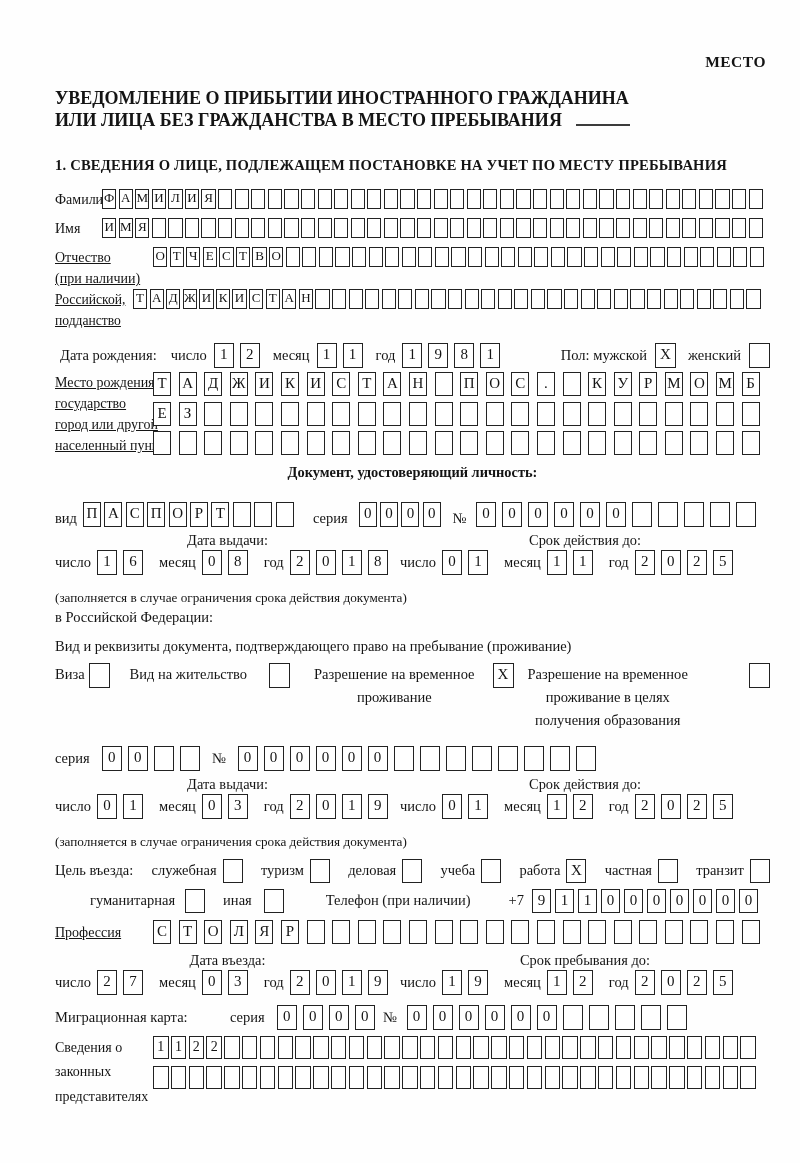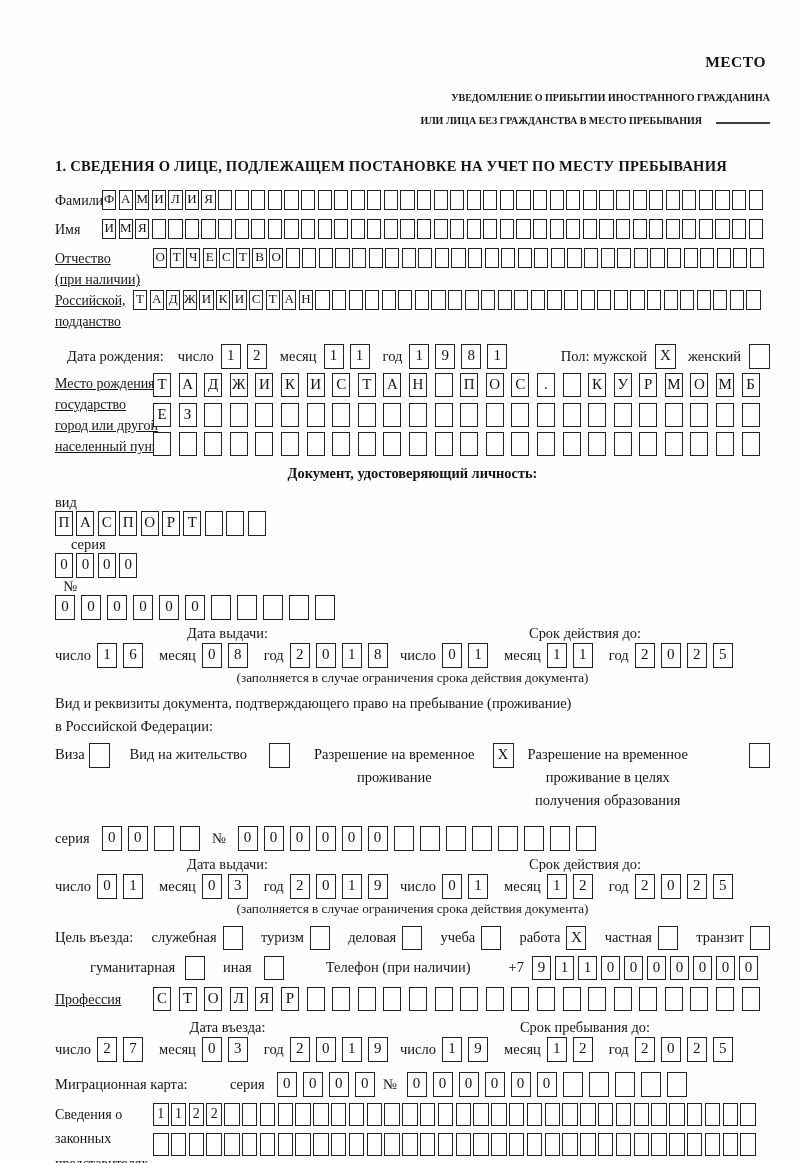--- a/index.html
+++ b/index.html
@@ -7,21 +7,21 @@
     width:800px;height:1163px;box-sizing:border-box;margin:0 auto;
     background:#fefefe;color:#141414;
     font-family:"Liberation Serif","DejaVu Serif",serif;
     padding:33px 30px 0 55px;overflow:hidden;position:relative;
   }
   
   .annex{margin-left:553px;font-size:14px;line-height:19.5px;}
   .annex .ed{margin-top:4px;}
   .forma{margin-top:20px;text-align:right;padding-right:4px;font-weight:bold;font-size:15.5px;letter-spacing:.5px;}
   
-  .title{margin-top:16px;text-align:right;font-weight:bold;font-size:10px;line-height:22px;}
+  .title{margin-top:16px;text-align:left;font-weight:bold;font-size:18px;line-height:22px;}
   .title-blank{display:inline-block;width:54px;height:13px;border-bottom:2.5px solid #3c3c3c;margin-left:14px;}
   .sect{margin-top:26px;font-weight:bold;font-size:14.6px;letter-spacing:.2px;}
   
   .frow{display:flex;align-items:flex-start;}
   .flabel{font-size:14px;line-height:21px;flex:none;}
   .cells{display:inline-flex;flex-wrap:nowrap;}
   .cell{
     display:inline-block;box-sizing:border-box;flex:none;
     border:1.7px solid #222;background:#fff;text-align:center;
     font-family:"Liberation Serif","DejaVu Serif",serif;
@@ -38,37 +38,37 @@
   }
   
   .row-surname{margin-top:15px;}
   .row-name{margin-top:8px;}
   .row-patr{margin-top:8px;}
   .lbl2{width:98px;flex:none;font-size:14px;line-height:21px;text-decoration:underline;}
   .lbl2 div{white-space:nowrap;}
   .row-cit .lbl2{width:78px;font-size:13.6px;}
   .row-birth{margin-top:12px;display:flex;align-items:center;font-size:14.5px;}
   .row-birth .dlab{margin:0 7px;}
-  .row-birth .dlab:first-child{margin-left:12px;}
+  .row-birth .dlab:first-child{margin-left:5px;}
   .gender{display:flex;align-items:center;margin-left:auto;}
   .gender .glab{margin-right:8px;margin-left:12px;}
   .place{margin-top:4px;}
   .place-rows .prow{margin-bottom:5.5px;}
   .doc-head{margin-top:3px;text-align:center;font-weight:bold;font-size:14.4px;}
-  .row-vid{margin-top:12px;display:flex;align-items:flex-start;font-size:14.5px;flex-direction:column;}
+  .row-vid{margin-top:21px;display:flex;align-items:flex-end;font-size:14.5px;}
   .dhead{display:flex;margin-top:5px;font-size:14.4px;}
   .dhead .dh-l{width:345px;text-align:center;}
   .dhead .dh-r{flex:1;text-align:center;}
   .drow{display:flex;margin-top:1px;}
   .dgroup{display:flex;align-items:center;font-size:14.5px;}
   .dgroup-l{width:345px;}
   .dgroup .dlab{margin-right:6px;}
   .dgroup .cells{margin-right:10px;}
   .dgroup .cells:last-child{margin-right:0;}
-  .dcaption{margin-top:2px;text-align:center;font-size:13.2px;}
+  .dcaption{margin-top:15px;text-align:left;font-size:13.2px;}
   .res-line{margin-top:6px;font-size:14.5px;line-height:23px;}
   .permit-row{margin-top:5px;display:flex;align-items:flex-start;font-size:14.5px;justify-content:flex-end;}
   .pr-label{text-align:center;line-height:23px;}
   .permit-row .cb{margin-left:8px;}
   .row-serial{margin-top:14px;display:flex;align-items:center;font-size:14.5px;}
   .row-purpose{margin-top:9px;display:flex;align-items:center;justify-content:space-between;font-size:14.5px;}
   .pp{display:flex;align-items:center;}
   .pp .cb{margin-left:6px;width:20px;height:24px;line-height:20px;}
   .row-purpose2{margin-top:6px;display:flex;align-items:center;font-size:14.5px;}
   .row-purpose2 .cb{width:20px;height:24px;line-height:20px;}
@@ -472,22 +472,22 @@
       <span class="cells cells-d">
           <span class="cell">2</span>
           <span class="cell">0</span>
           <span class="cell">2</span>
           <span class="cell">5</span>
         </span>
     </span>
   </div>
   <div class="dcaption">(заполняется в случае ограничения срока действия документа)</div>
 
+  <div class="res-line" style="margin-top:0;">в Российской Федерации:</div>
   <div class="res-line">Вид и реквизиты документа, подтверждающего право на пребывание (проживание)</div>
-  <div class="res-line" style="margin-top:0;">в Российской Федерации:</div>
 
   <div class="permit-row">
     <span class="pr-label">Виза</span>
     <span class="cb" style="margin-left:4px;"></span>
     <span class="pr-label" style="margin-left:20px;">Вид на жительство</span>
     <span class="cb" style="margin-left:22px;"></span>
     <span class="pr-label" style="margin-left:24px;">
       <div>Разрешение на временное</div>
       <div>проживание</div>
     </span>

